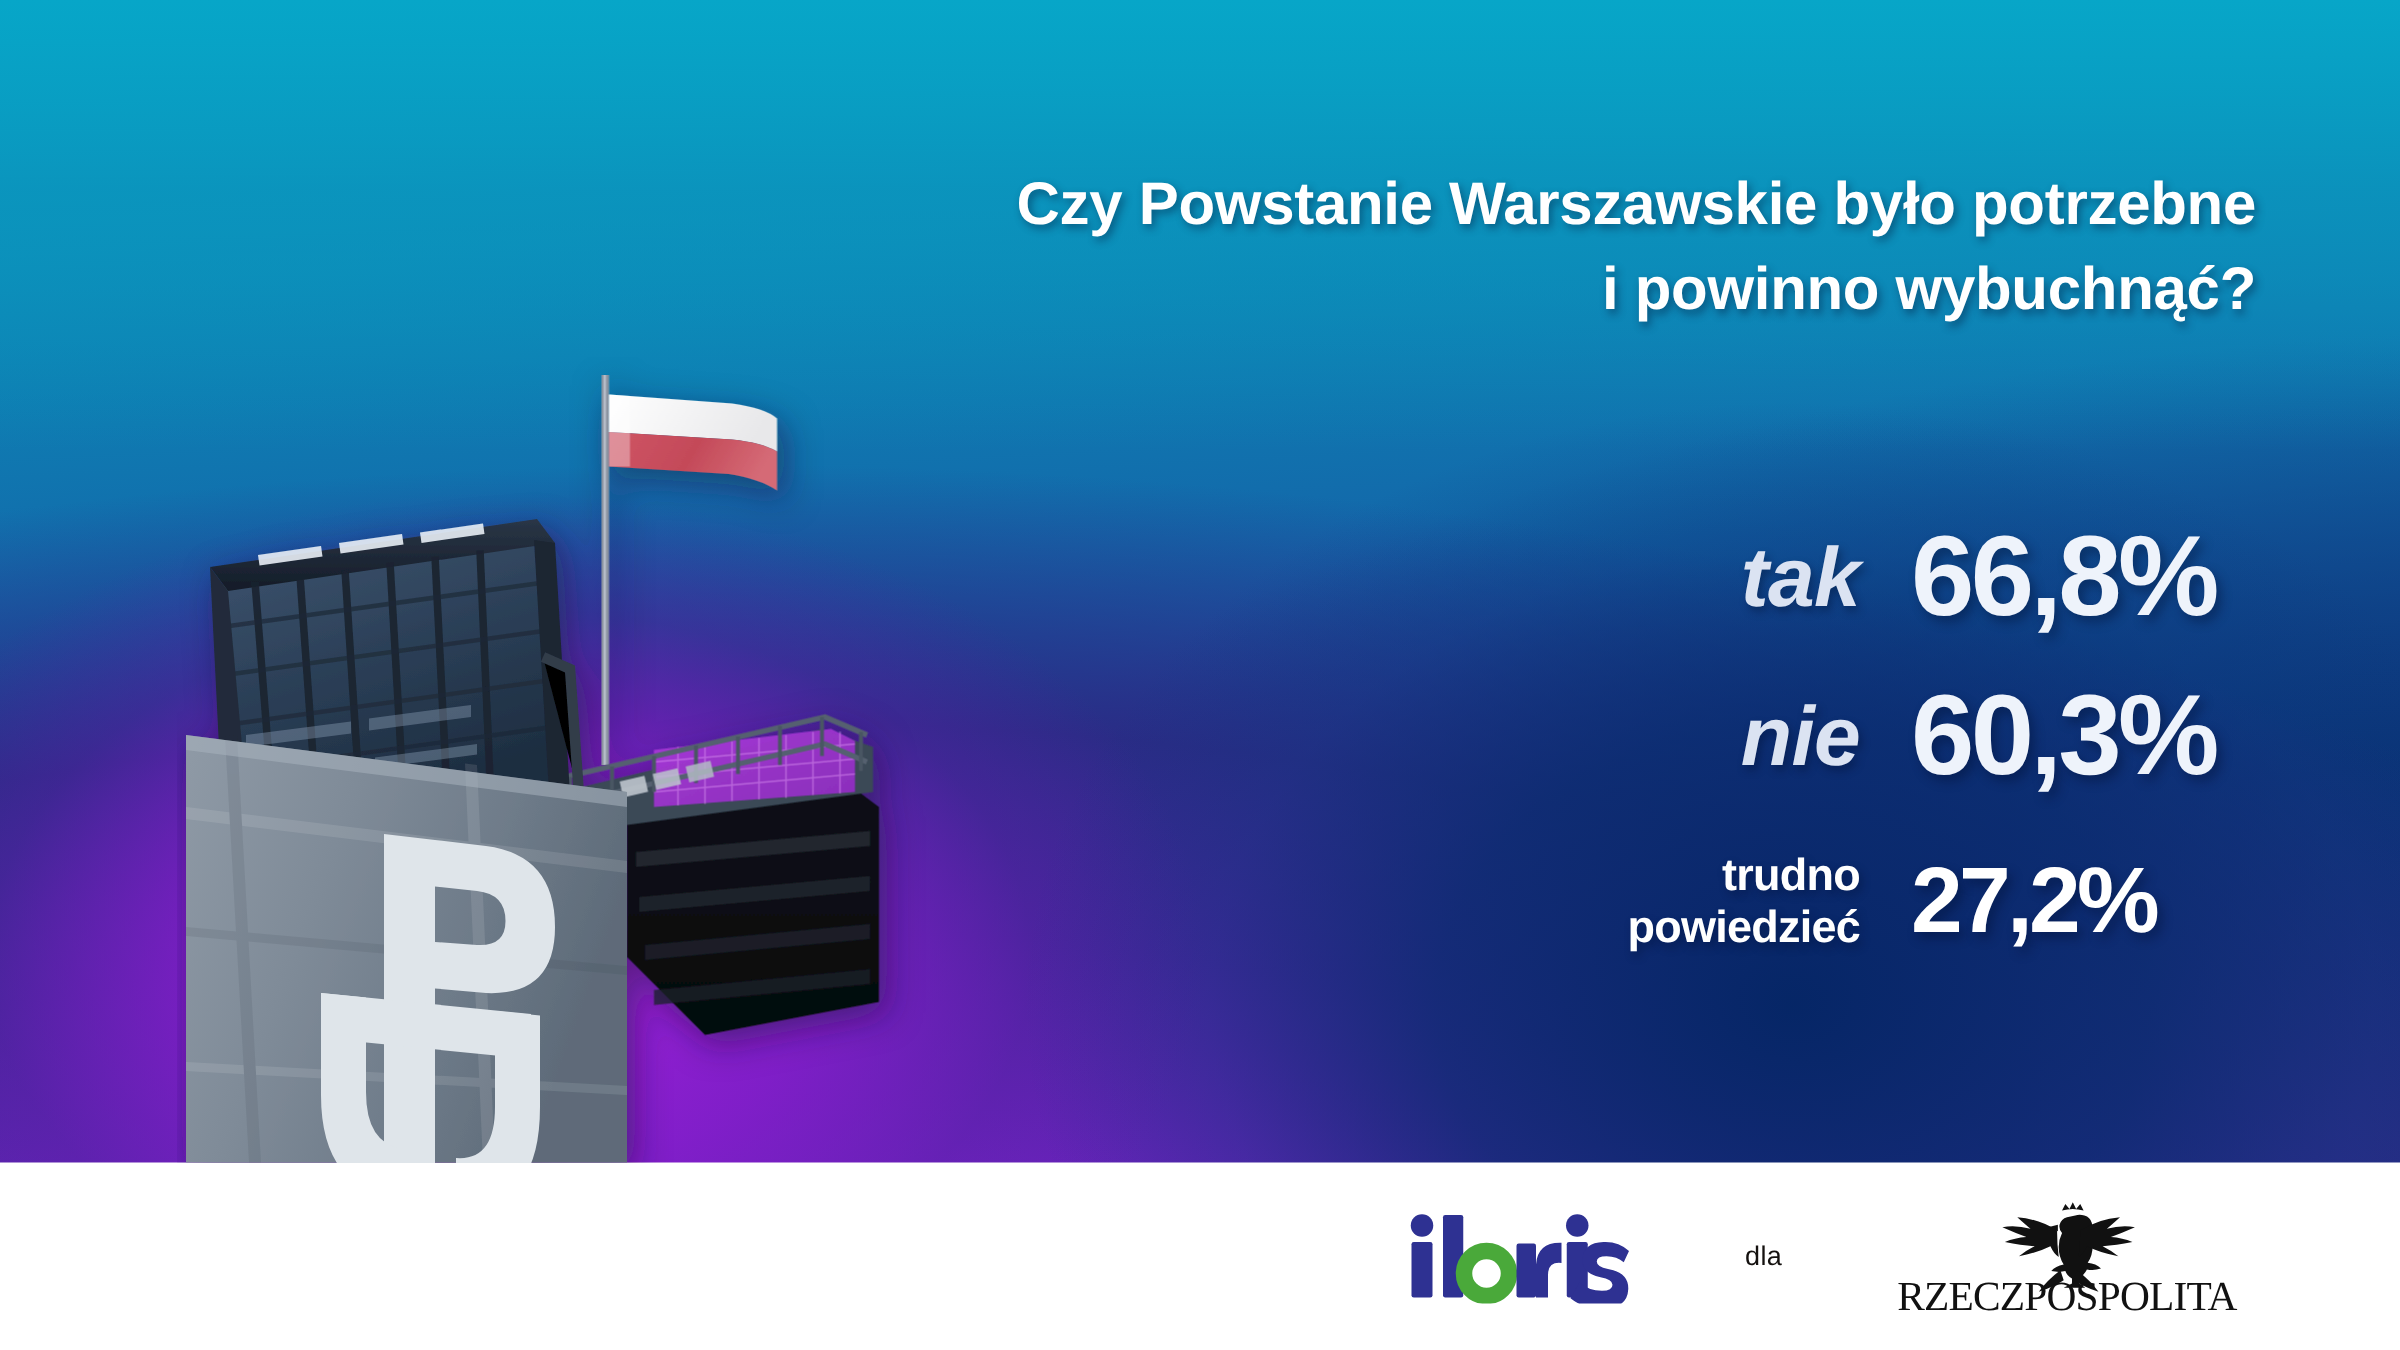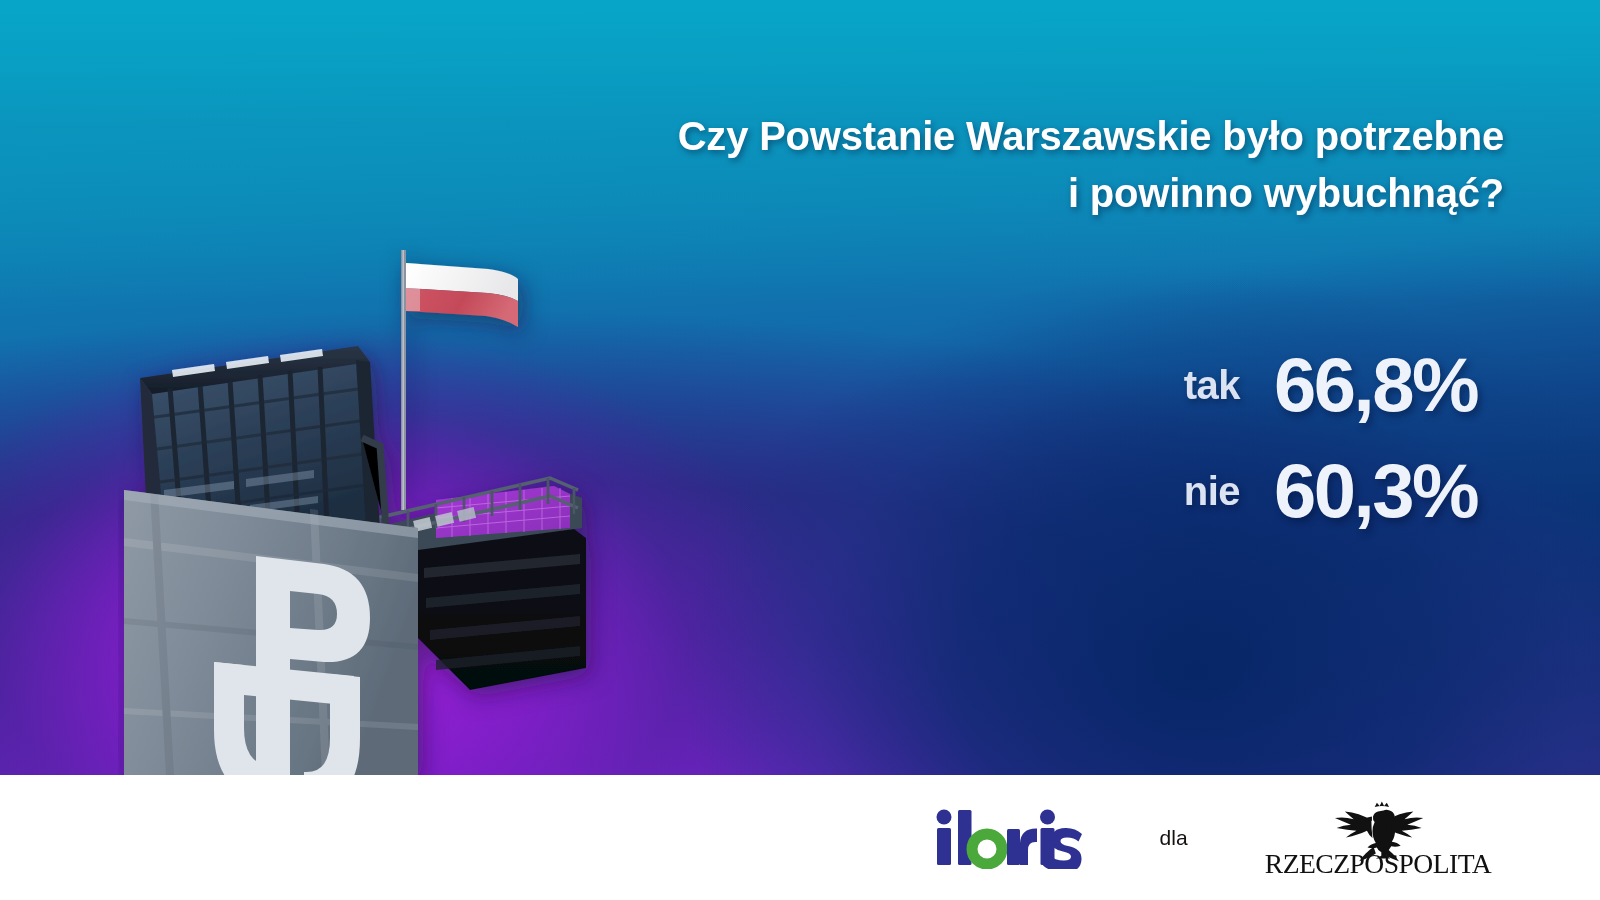--- a/index.html
+++ b/index.html
@@ -86,21 +86,21 @@
   .r3 { height: 100px; margin-top: 8px; }
 
   .res-label {
     flex: 0 0 auto;
     text-align: right;
     font-weight: bold;
     color: #dbe3f2;
     letter-spacing: -0.5px;
     text-shadow: 2px 3px 6px rgba(3,14,48,0.40);
   }
-  .r1 .res-label, .r2 .res-label { font-size: 40px; line-height: 1; }
+  .r1 .res-label, .r2 .res-label { font-size: 56px; line-height: 1; font-style: italic; }
   .r3 .res-label {
     font-size: 30px;
     line-height: 1.18;
     color: #ffffff;
     white-space: pre-line;
   }
 
   .res-value {
     flex: 0 0 auto;
     text-align: left;
@@ -140,21 +140,21 @@
     gap: 0;
   }
   .ibris-logo {
     width: 155px;
     height: 62px;
     margin-right: 72px;
   }
   .ibris-logo svg { display: block; width: 100%; height: 100%; }
 
   .dla {
-    font-size: 21px;
+    font-size: 18px;
     color: #14110f;
     margin-right: 74px;
     letter-spacing: 0.2px;
   }
 
   .rz-logo {
     width: 232px;
     height: 78px;
     margin-right: 52px;
   }
@@ -355,20 +355,25 @@
   </div>
 
   <div class="results">
     <div class="result-row r1">
       <div class="res-label">tak</div>
       <div class="res-value">66,8%</div>
     </div>
     <div class="result-row r2">
       <div class="res-label">nie</div>
       <div class="res-value">60,3%</div>
+    </div>
+    <div class="result-row r3">
+      <div class="res-label">trudno
+powiedzieć</div>
+      <div class="res-value">27,2%</div>
     </div>
   </div>
 
   <div class="footer">
     <div class="footer-inner">
 
       <div class="ibris-logo">
         <svg viewBox="0 0 310 124" xmlns="http://www.w3.org/2000/svg">
           <g fill="#2e3192">
 

